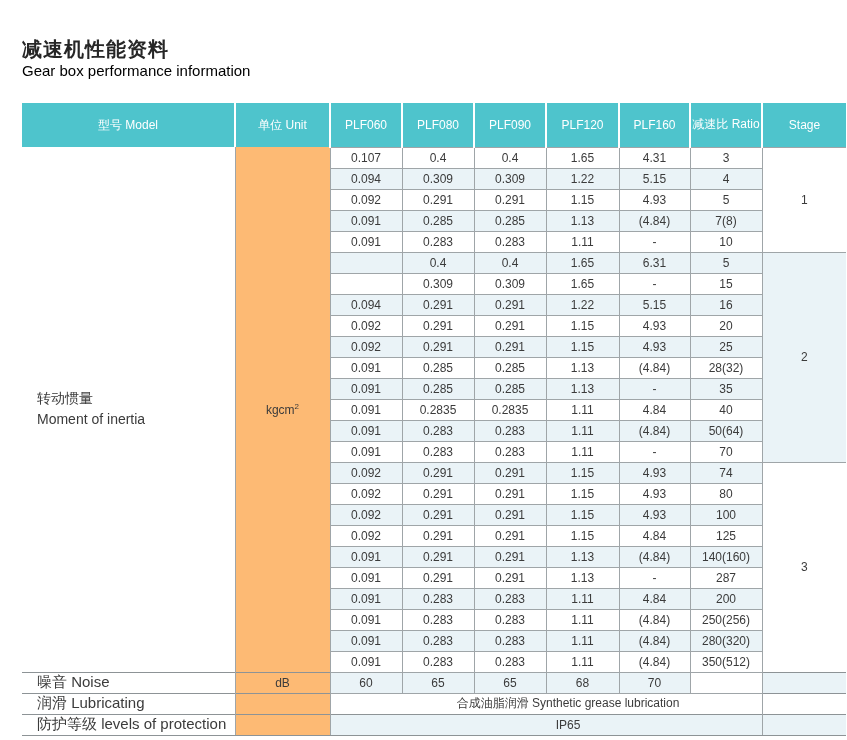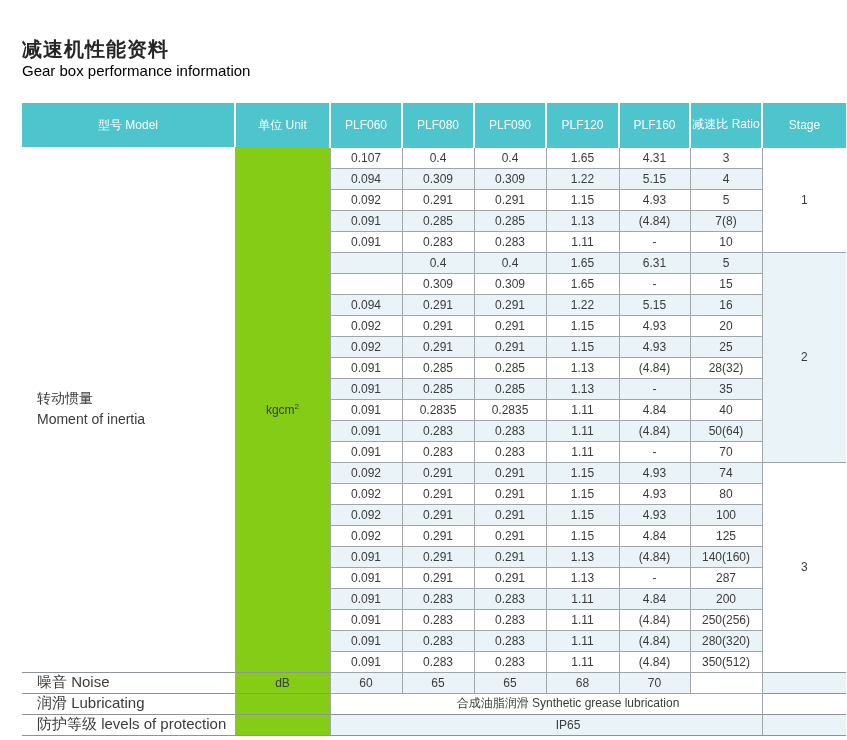--- a/index.html
+++ b/index.html
@@ -38,21 +38,21 @@
   td.g  { border:1px solid var(--border,#9fa5a8); }
   td.alt { background:var(--row-alt-bg,#eaf3f7); }
   td.model-cell {
     text-align:left; padding-left:15px;
     border-right:1px solid var(--border,#9fa5a8);
     background:#ffffff; font-size:14px; line-height:1.55;
   }
   td.unit-cell, td.unit-col-cell {
     border-left:1px solid var(--border,#9fa5a8);
     border-right:1px solid var(--border,#9fa5a8);
-    background:#84cc16;
+    background:#fdba74;
   }
   td.stage-cell {
     border-left:1px solid var(--border,#9fa5a8);
     border-top:1px solid var(--border,#9fa5a8);
   }
   td.label-cell {
     text-align:left; padding-left:15px; font-size:15px;
     border-right:1px solid var(--border,#9fa5a8);
   }
   tr.sep-row td { border-top:1px solid var(--border-heavy,#8d9396); }

